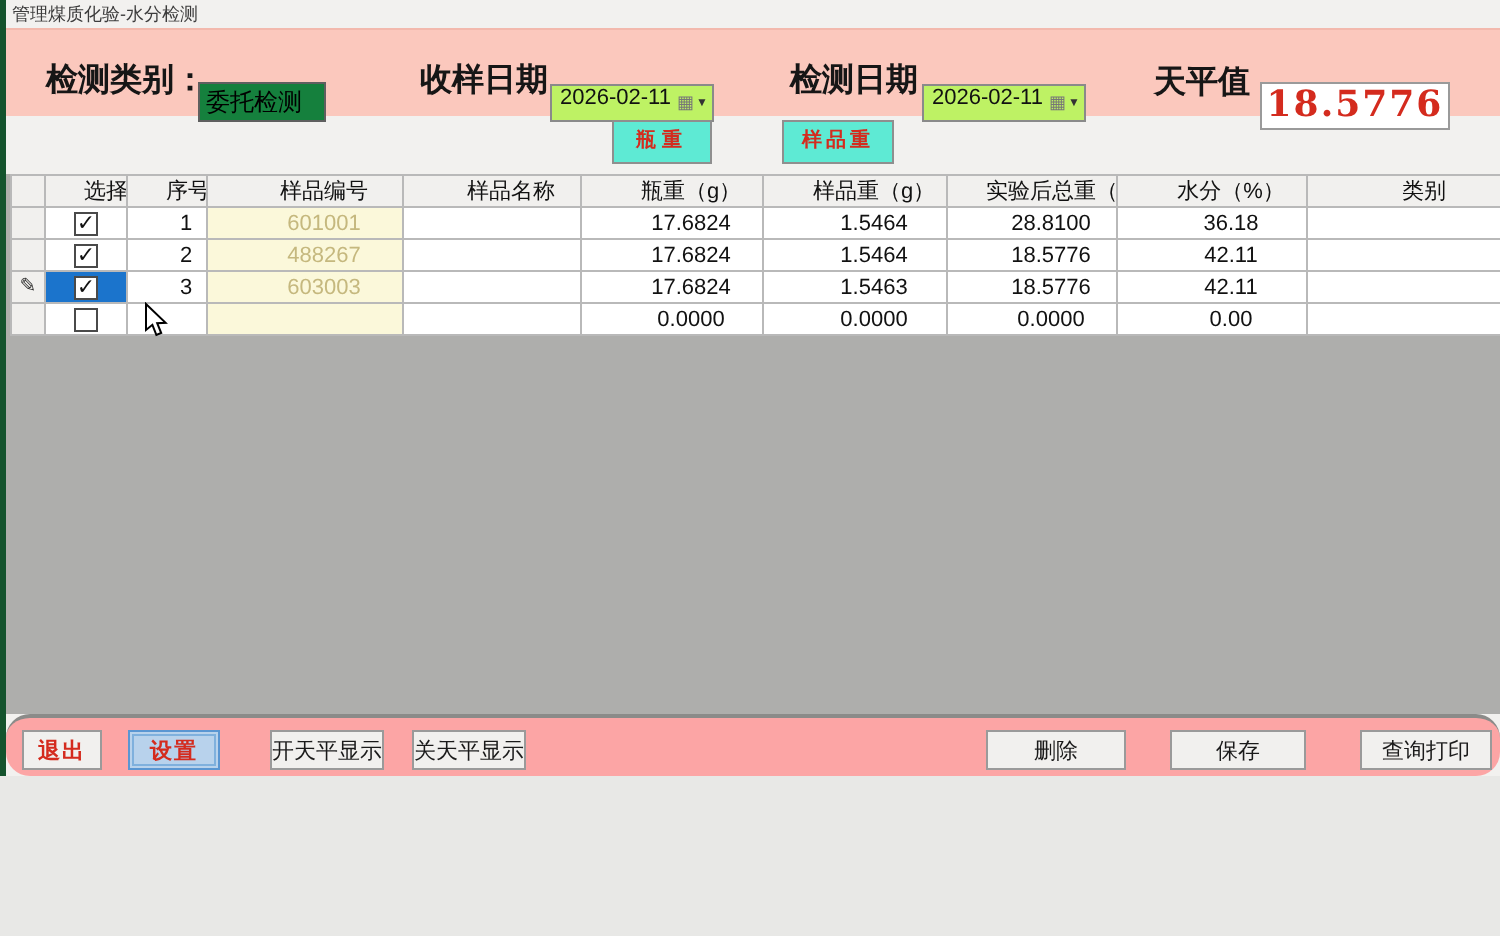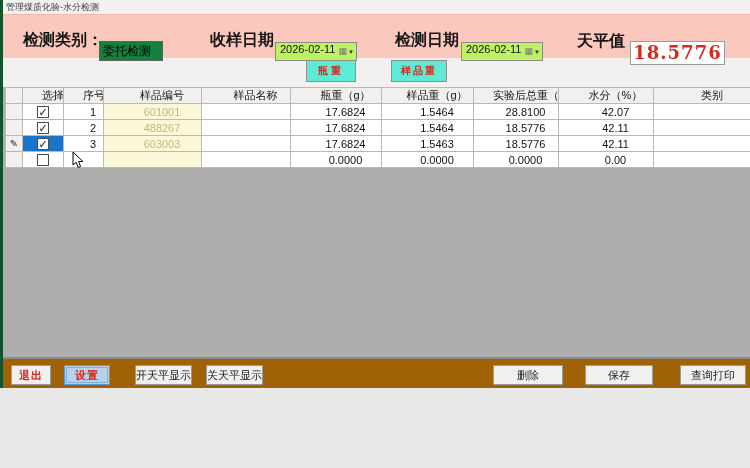--- a/index.html
+++ b/index.html
@@ -50,22 +50,22 @@
   .grid thead th { background:#f1f0ee; }
   td.rowhdr { background:#f1f0ee; padding:0; text-align:center; font-size:10px; color:#333; }
   td.cellcheck { text-align:center; padding:0; }
   td.cellcheck.sel { background:#1b74cc; }
   .chk { display:inline-block; width:12px; height:12px; border:1px solid #4a4a4a; background:#fff;
          line-height:11px; font-size:11px; vertical-align:middle; text-align:center; color:#111; }
   td.sampleno { background:#fbf8da; color:#c5b87e; }
   .pencil { font-style:italic; }
 
   
-  .footer { position:absolute; left:0; right:0; bottom:0; height:31px; background:#a16207;
-            border-top:2px solid #8b8b89; }
+  .footer { position:absolute; left:0; right:0; bottom:0; height:31px; background:#fca5a5;
+            border-top:2px solid #8b8b89;border-radius:12px; }
   .fbtn { position:absolute; top:6px; height:20px; background:#f1f0ee; border:1px solid #9a9a9a;
           font-size:11px; color:#1a1a1a; text-align:center; font-family:inherit; cursor:default; }
   #btn-exit     { left:8px;  width:40px; color:#d42b1e; font-weight:bold; letter-spacing:1px; }
   #btn-settings { left:61px; width:46px; background:#b8d2ec; border-color:#5a96d2; color:#d42b1e;
                   font-weight:bold; letter-spacing:1px; outline:1px solid #7fb0dd; outline-offset:-3px; }
   #btn-open  { left:132px; width:57px; }
   #btn-close { left:203px; width:57px; }
   #btn-del   { left:490px; width:70px; }
   #btn-save  { left:582px; width:68px; }
   #btn-print { left:677px; width:66px; }
@@ -139,21 +139,21 @@
       <tbody>
         <tr>
           <td class="rowhdr"></td>
           <td class="cellcheck"><span class="chk">✓</span></td>
           <td>1</td>
           <td class="sampleno">601001</td>
           <td></td>
           <td>17.6824</td>
           <td>1.5464</td>
           <td>28.8100</td>
-          <td>42.07</td>
+          <td>36.18</td>
           <td></td>
         </tr>
         <tr>
           <td class="rowhdr"></td>
           <td class="cellcheck"><span class="chk">✓</span></td>
           <td>2</td>
           <td class="sampleno">488267</td>
           <td></td>
           <td>17.6824</td>
           <td>1.5464</td>

